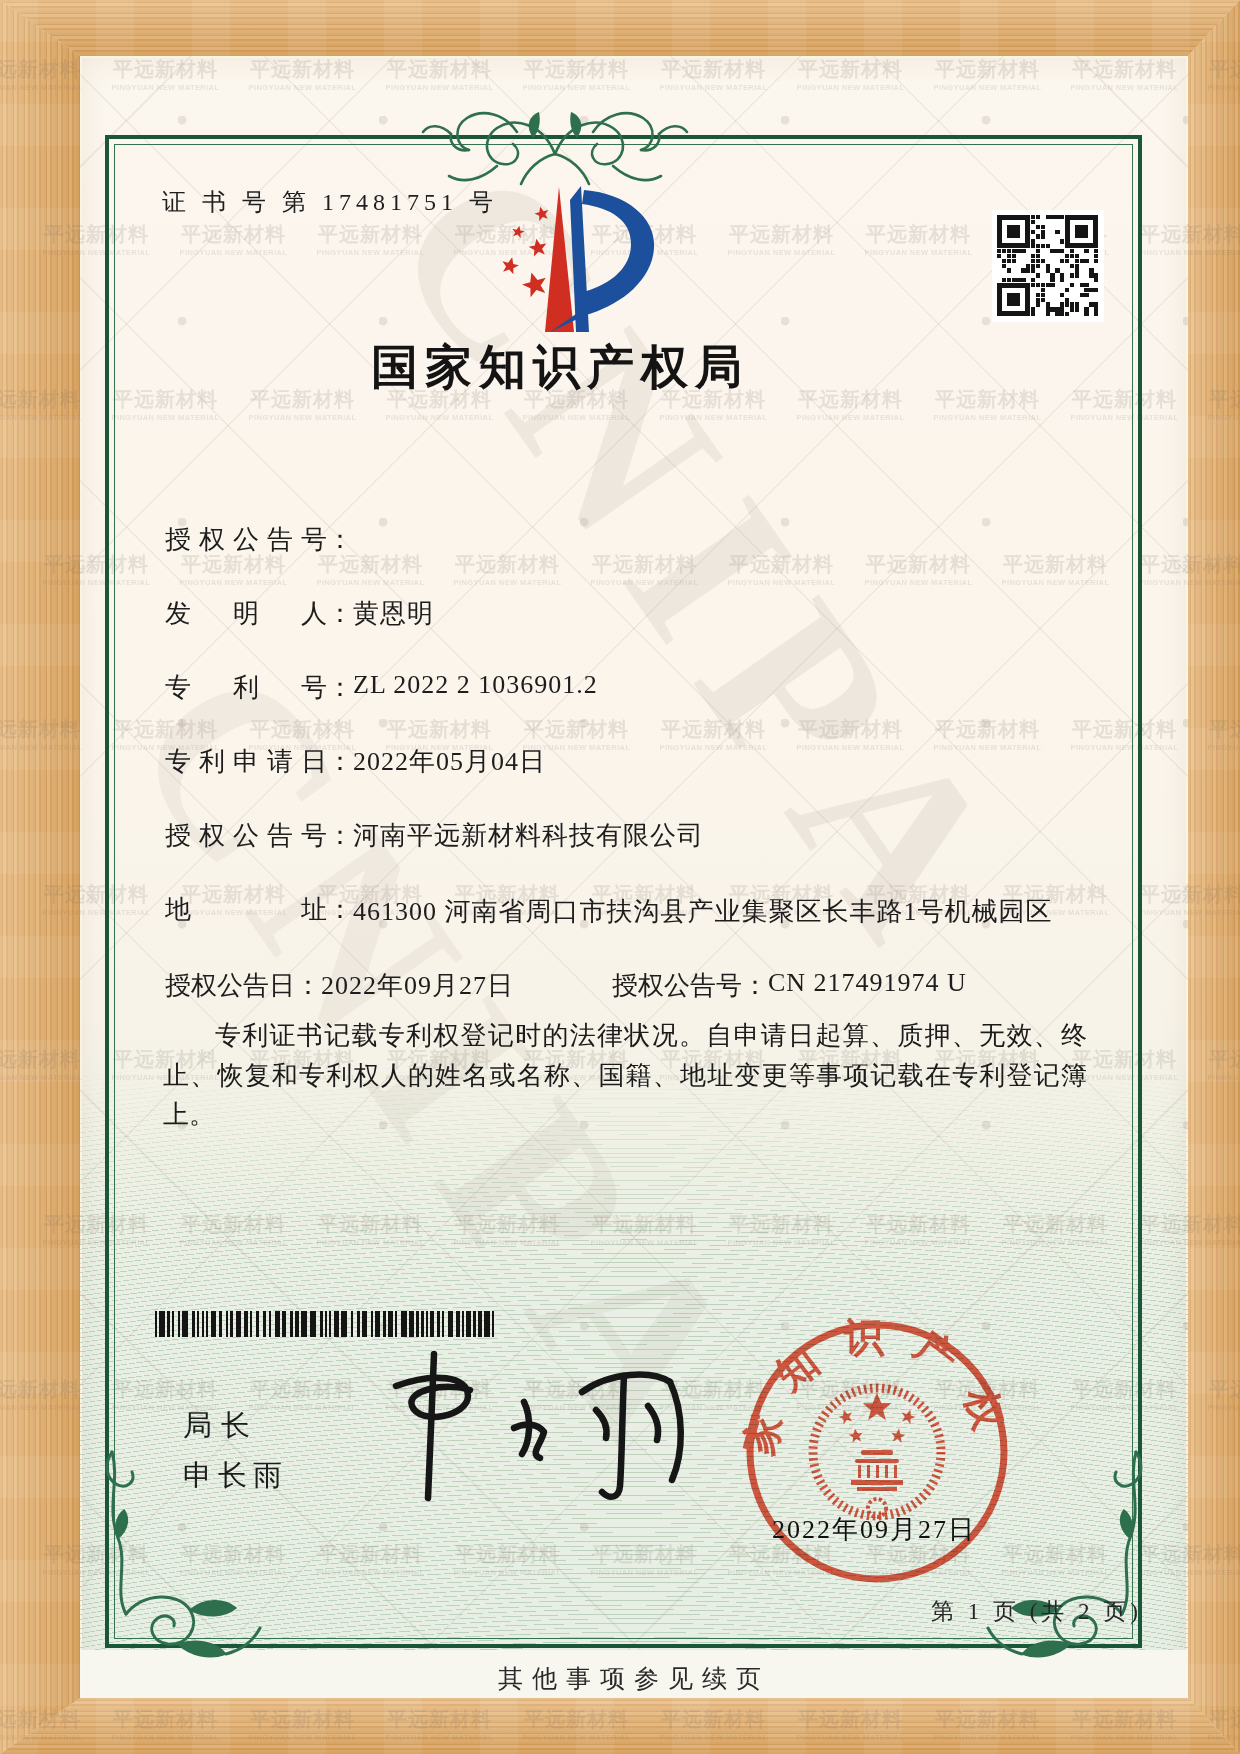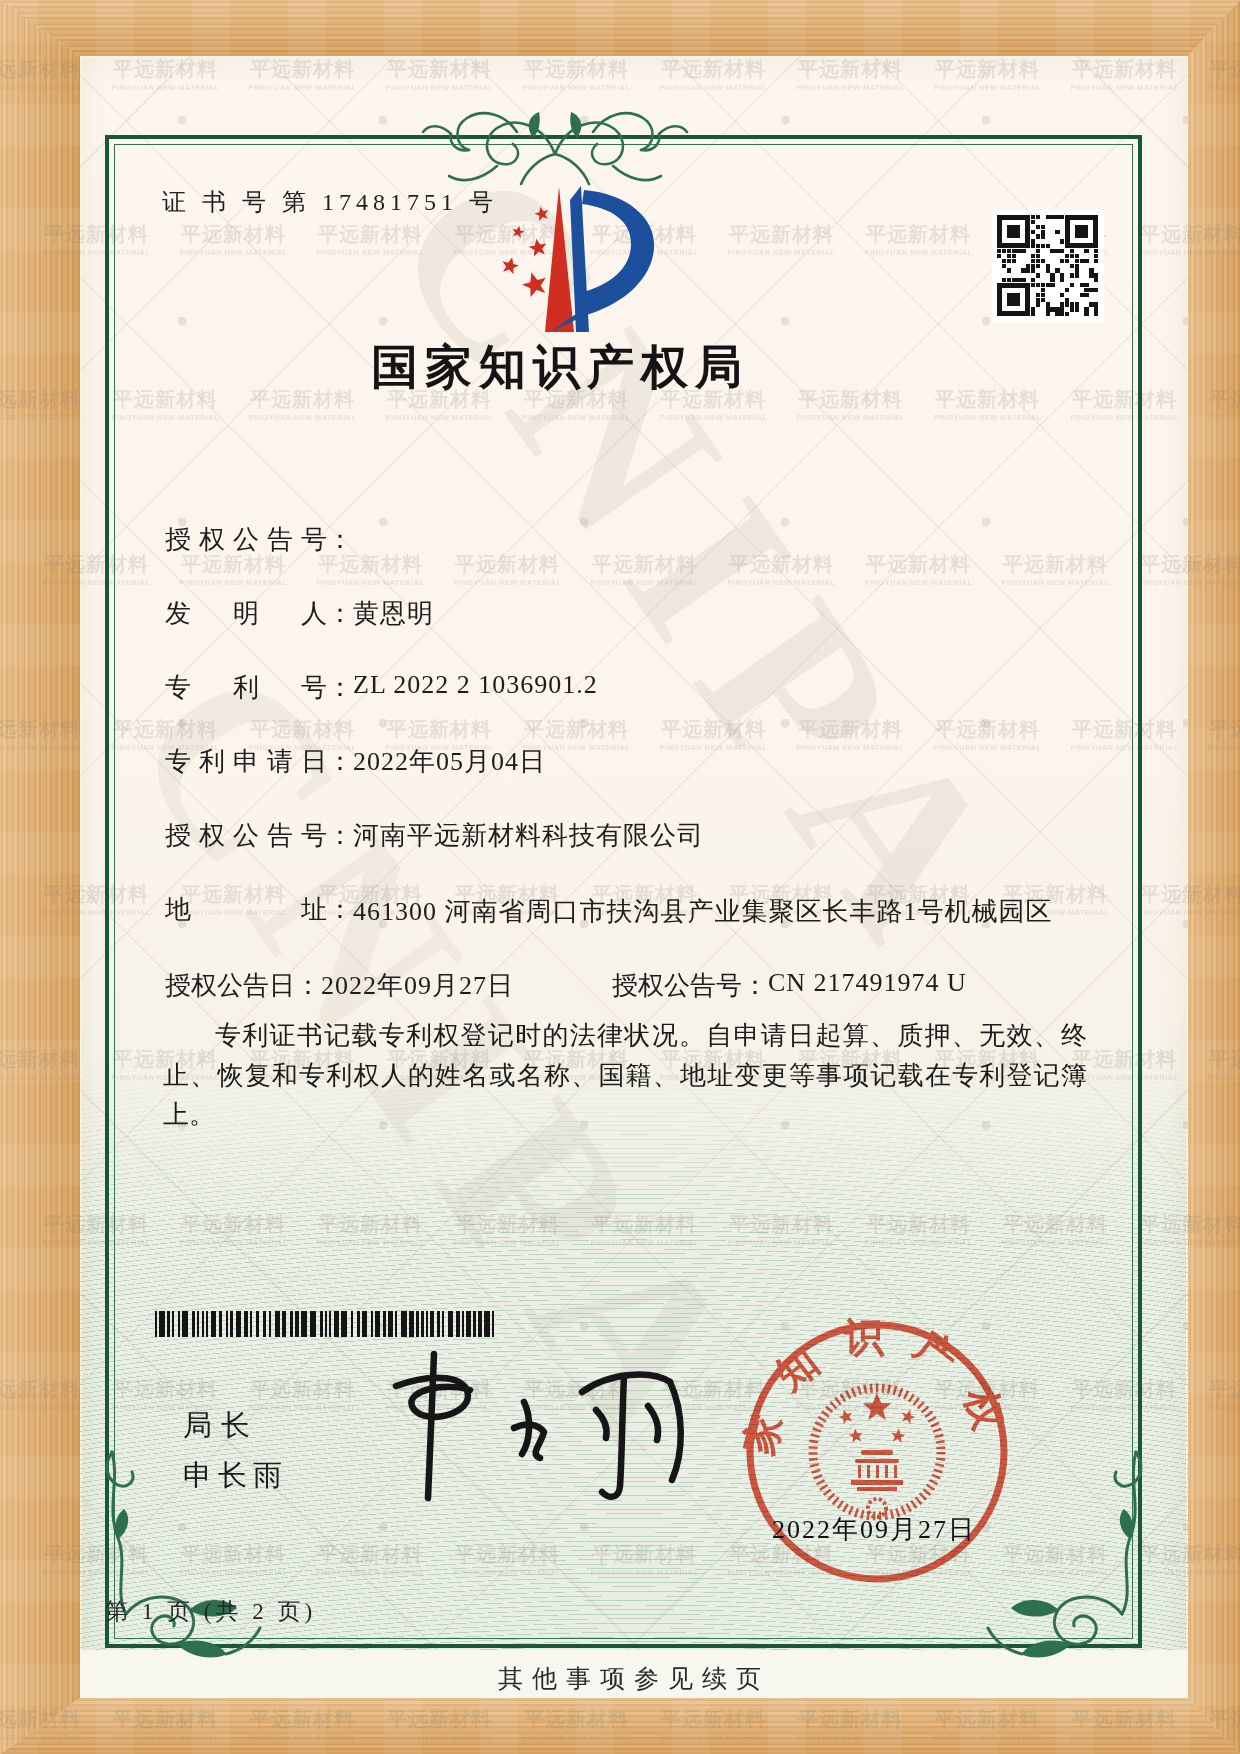--- a/index.html
+++ b/index.html
@@ -88,21 +88,21 @@
   .gc2{left:430px;margin-left:17px;}
   #legal{left:163px;top:1016px;width:924px;font-size:26px;line-height:39.5px;text-align:justify;color:#1b1b1b;}
   #legal p{margin:0;text-indent:2em;}
   #barcode{left:155px;top:1311px;width:344px;height:26px;z-index:7;}
   .bar{position:absolute;top:0;bottom:0;background:#141414;}
   #director-title{left:183px;top:1406px;font-size:29px;letter-spacing:9px;color:#1c1c1c;font-family:"Liberation Sans","DejaVu Sans",sans-serif;z-index:8;}
   #director-name{left:183px;top:1456px;font-size:29px;letter-spacing:6px;color:#1c1c1c;font-family:"Liberation Sans","DejaVu Sans",sans-serif;z-index:8;}
   #signature{left:348px;top:1346px;width:380px;height:170px;z-index:8;}
   #seal{left:737px;top:1312px;width:280px;height:280px;z-index:7;mix-blend-mode:multiply;opacity:.93;}
   #seal-date{left:772px;top:1512px;width:260px;font-size:26px;letter-spacing:2px;color:#111;z-index:8;}
-  #page-footer{left:105px;top:1596px;width:1037px;text-align:left;font-size:23px;letter-spacing:4px;color:#262626;z-index:8;}
+  #page-footer{left:105px;top:1596px;width:1037px;text-align:right;font-size:23px;letter-spacing:4px;color:#262626;z-index:8;}
   #cont-note{left:80px;top:1662px;width:1108px;text-align:center;font-size:25px;letter-spacing:9px;color:#2a2a2a;z-index:8;}
 </style>
 </head>
 <body>
 
 <div class="wood wood-h" id="wood-top"></div>
 <div class="wood wood-h" id="wood-bottom"></div>
 <div class="wood wood-v" id="wood-left"></div>
 <div class="wood wood-v" id="wood-right"></div>
 

